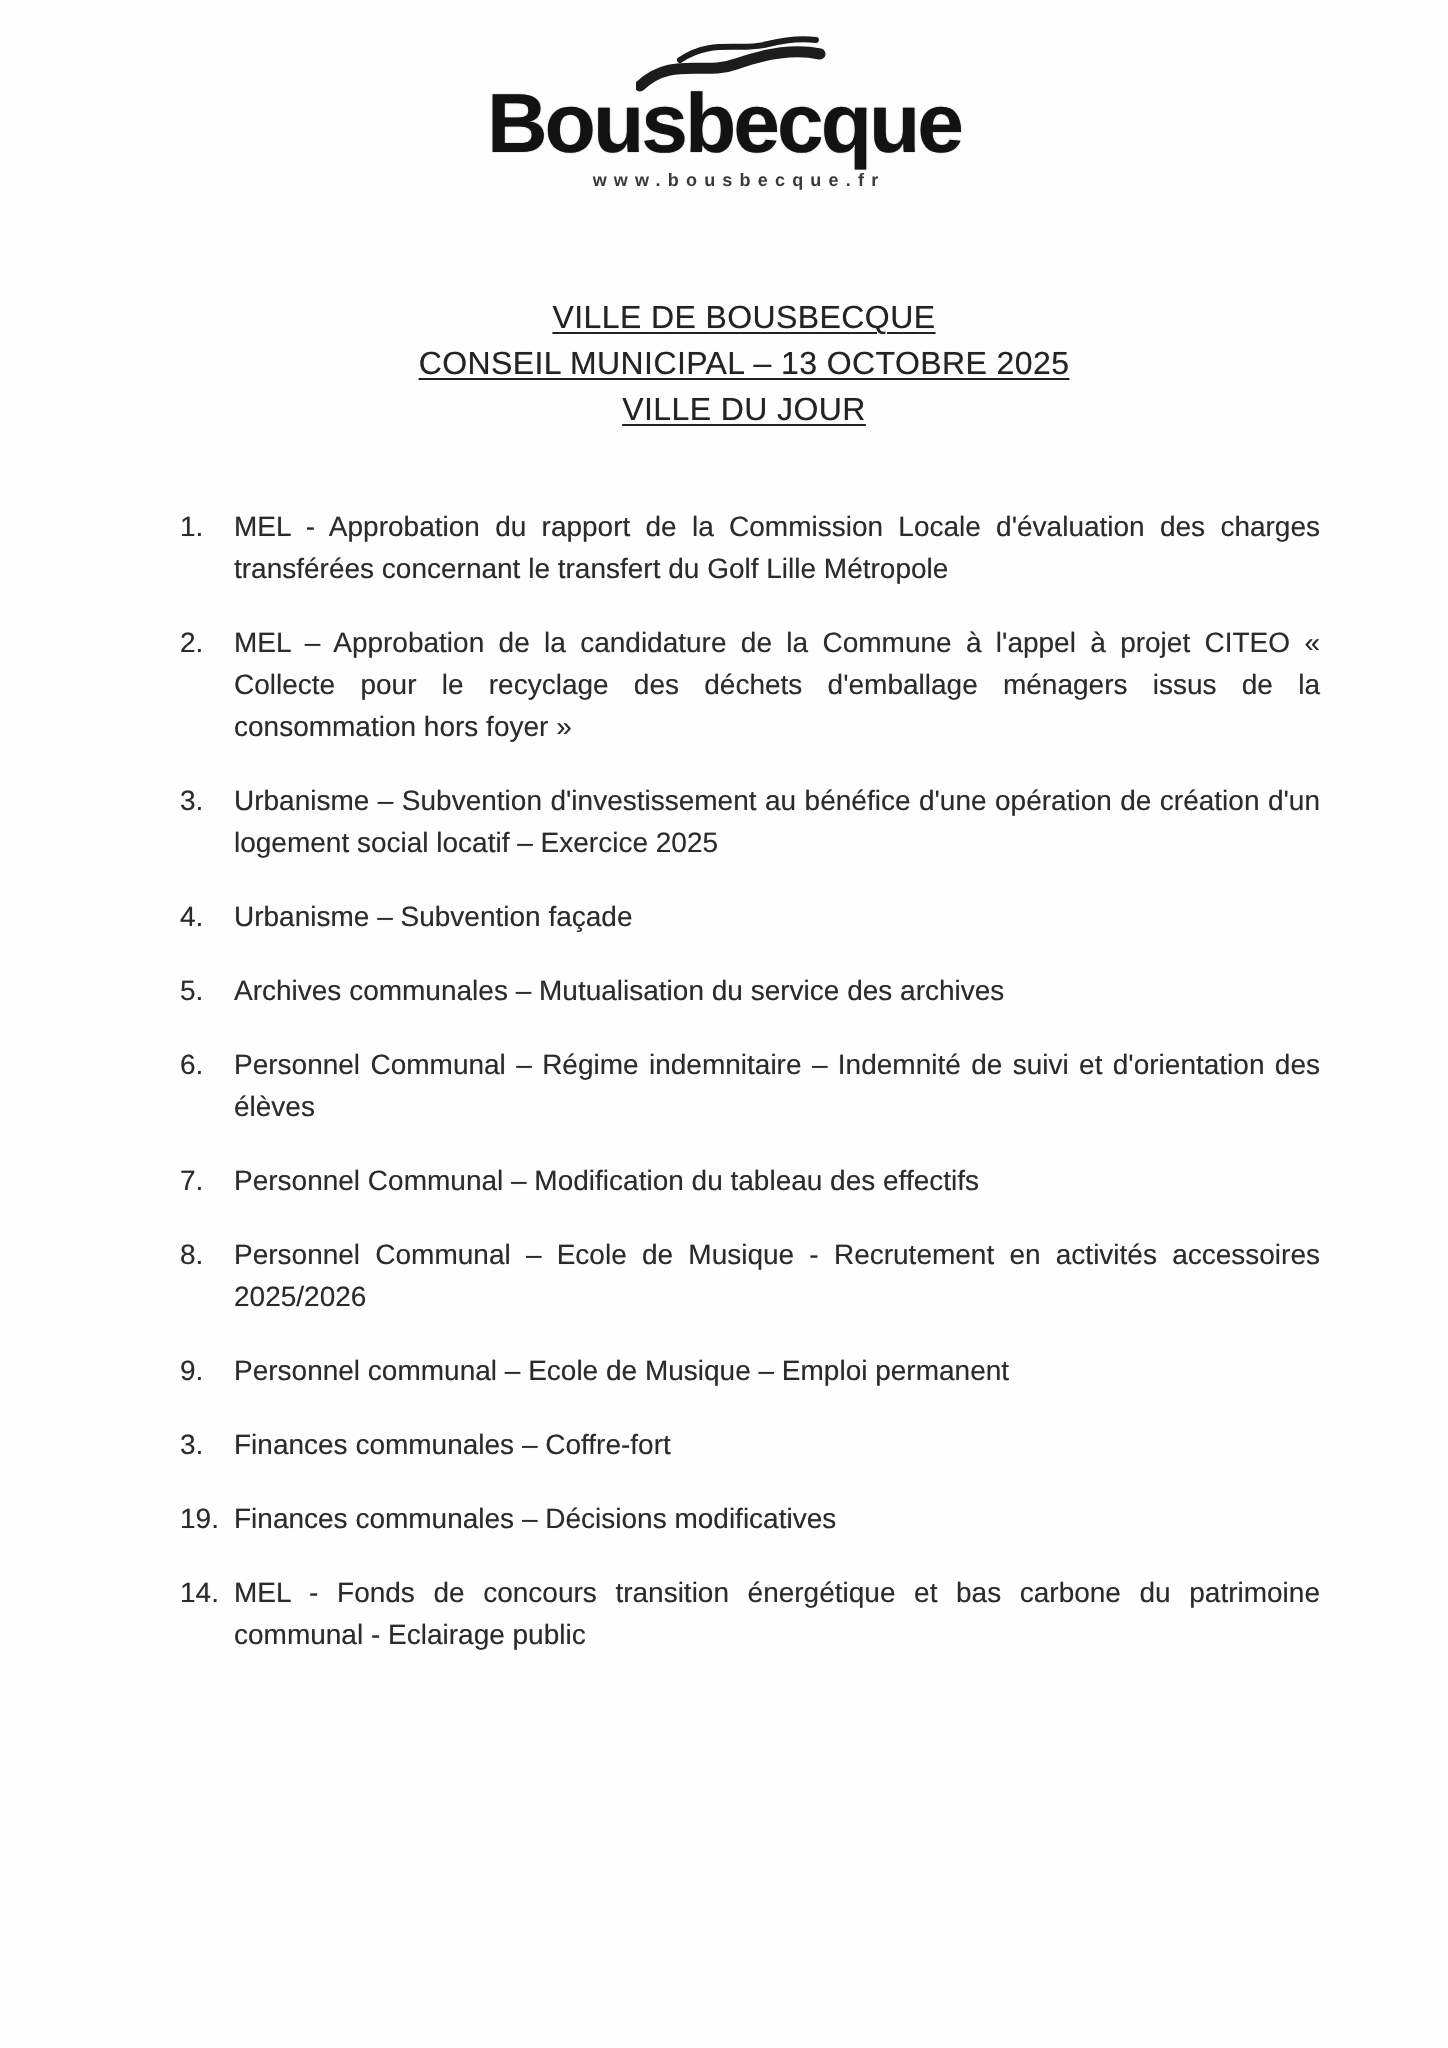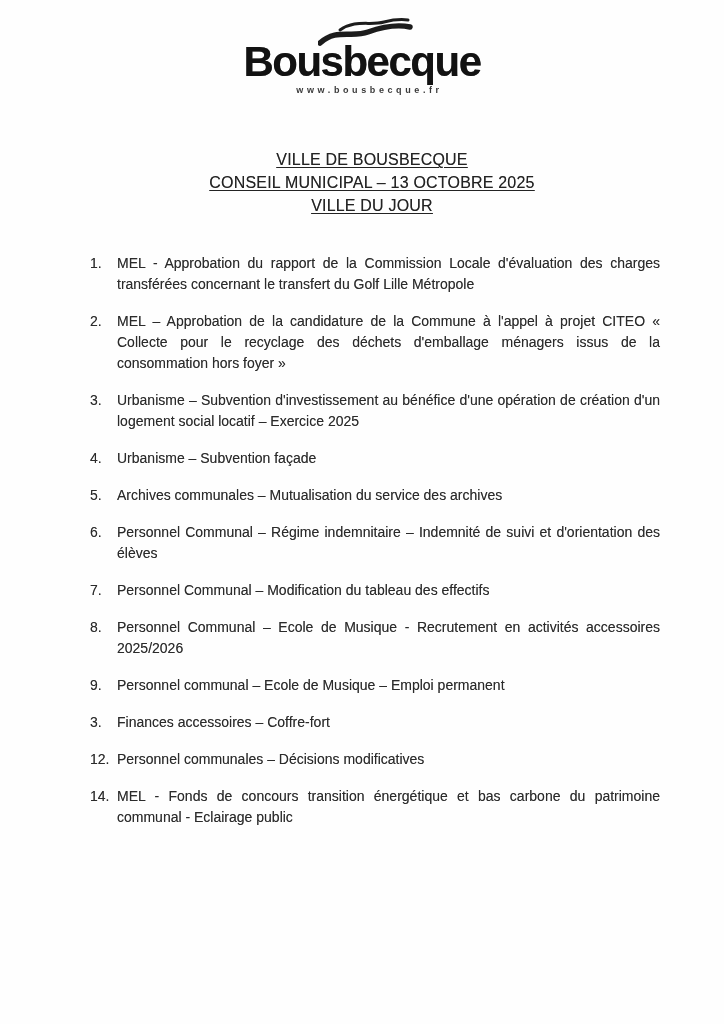--- a/index.html
+++ b/index.html
@@ -147,25 +147,25 @@
     <li>
       <span class="num">8.</span>
       <span class="txt">Personnel Communal – Ecole de Musique - Recrutement en activités accessoires 2025/2026</span>
     </li>
     <li>
       <span class="num">9.</span>
       <span class="txt">Personnel communal – Ecole de Musique – Emploi permanent</span>
     </li>
     <li>
       <span class="num">3.</span>
-      <span class="txt">Finances accessoires – Coffre-fort</span>
+      <span class="txt">Finances communales – Coffre-fort</span>
     </li>
     <li>
-      <span class="num">12.</span>
-      <span class="txt">Personnel communales – Décisions modificatives</span>
+      <span class="num">19.</span>
+      <span class="txt">Finances communales – Décisions modificatives</span>
     </li>
     <li>
       <span class="num">14.</span>
       <span class="txt">MEL - Fonds de concours transition énergétique et bas carbone du patrimoine communal - Eclairage public</span>
     </li>
   </ol>
 
 </div>
 
 </body></html>

